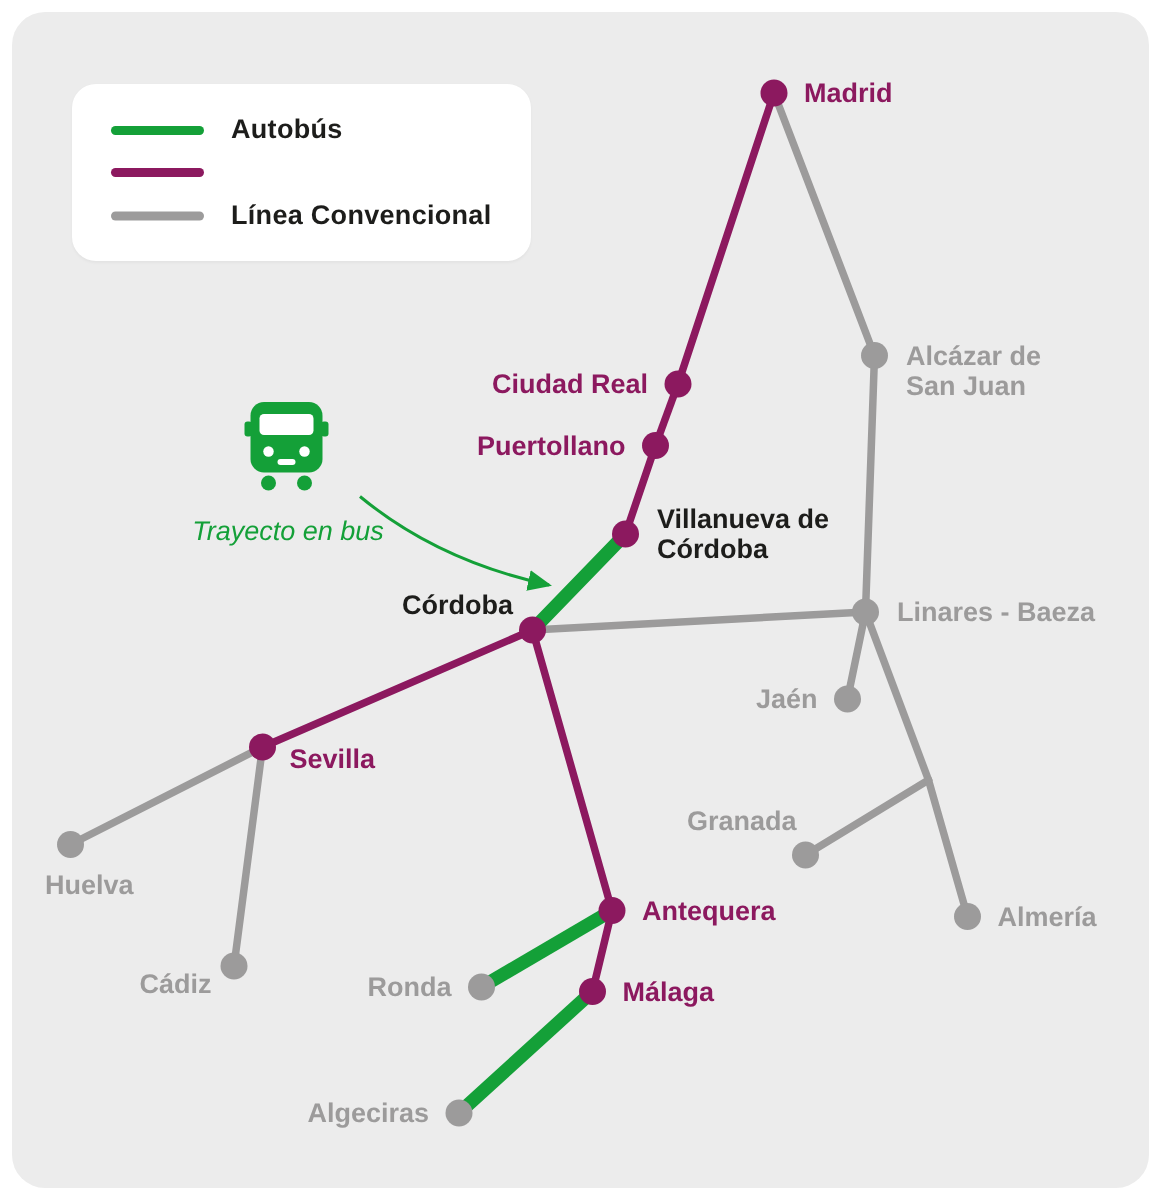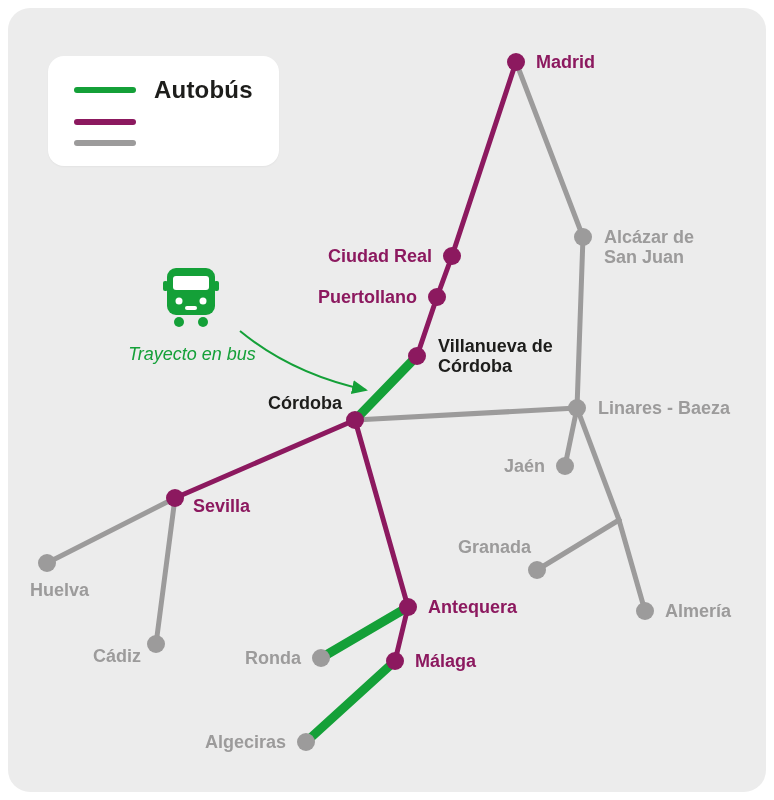--- a/index.html
+++ b/index.html
@@ -24,21 +24,21 @@
     background: #ffffff;
     border-radius: 16px;
     padding: 20px 26px;
     display: flex;
     flex-direction: column;
     gap: 15px;
     box-shadow: 0 1px 2px rgba(0,0,0,0.04);
   }
   .legend-row { display: flex; align-items: center; gap: 18px; }
   .swatch { width: 62px; height: 6px; border-radius: 3px; flex: 0 0 auto; }
-  .legend-label { font-size: 24px; font-weight: bold; color: #1d1d1b; letter-spacing: 0.2px; }
+  .legend-label { font-size: 18px; font-weight: bold; color: #1d1d1b; letter-spacing: 0.2px; }
   .station-label { font-family: "Liberation Sans", sans-serif; font-size: 18px; font-weight: bold; }
   .bus-note { font-family: "Liberation Sans", sans-serif; font-size: 18px; font-style: italic; }
 </style>
 </head>
 <body>
 
 <div class="panel"></div>
 
 <svg id="map-svg" width="774" height="800" viewBox="0 0 774 800">
     <defs>
@@ -116,14 +116,15 @@
 <div class="legend" id="legend">
     <div class="legend-row">
       <span class="swatch" style="background: rgb(20, 160, 56);"></span>
       <span class="legend-label">Autobús</span>
     </div>
     <div class="legend-row">
       <span class="swatch" style="background: rgb(140, 25, 95);"></span>
     </div>
     <div class="legend-row">
       <span class="swatch" style="background: rgb(156, 155, 155);"></span>
+      <span class="legend-label">Línea Convencional</span>
     </div>
   </div>
 
 </body></html>

